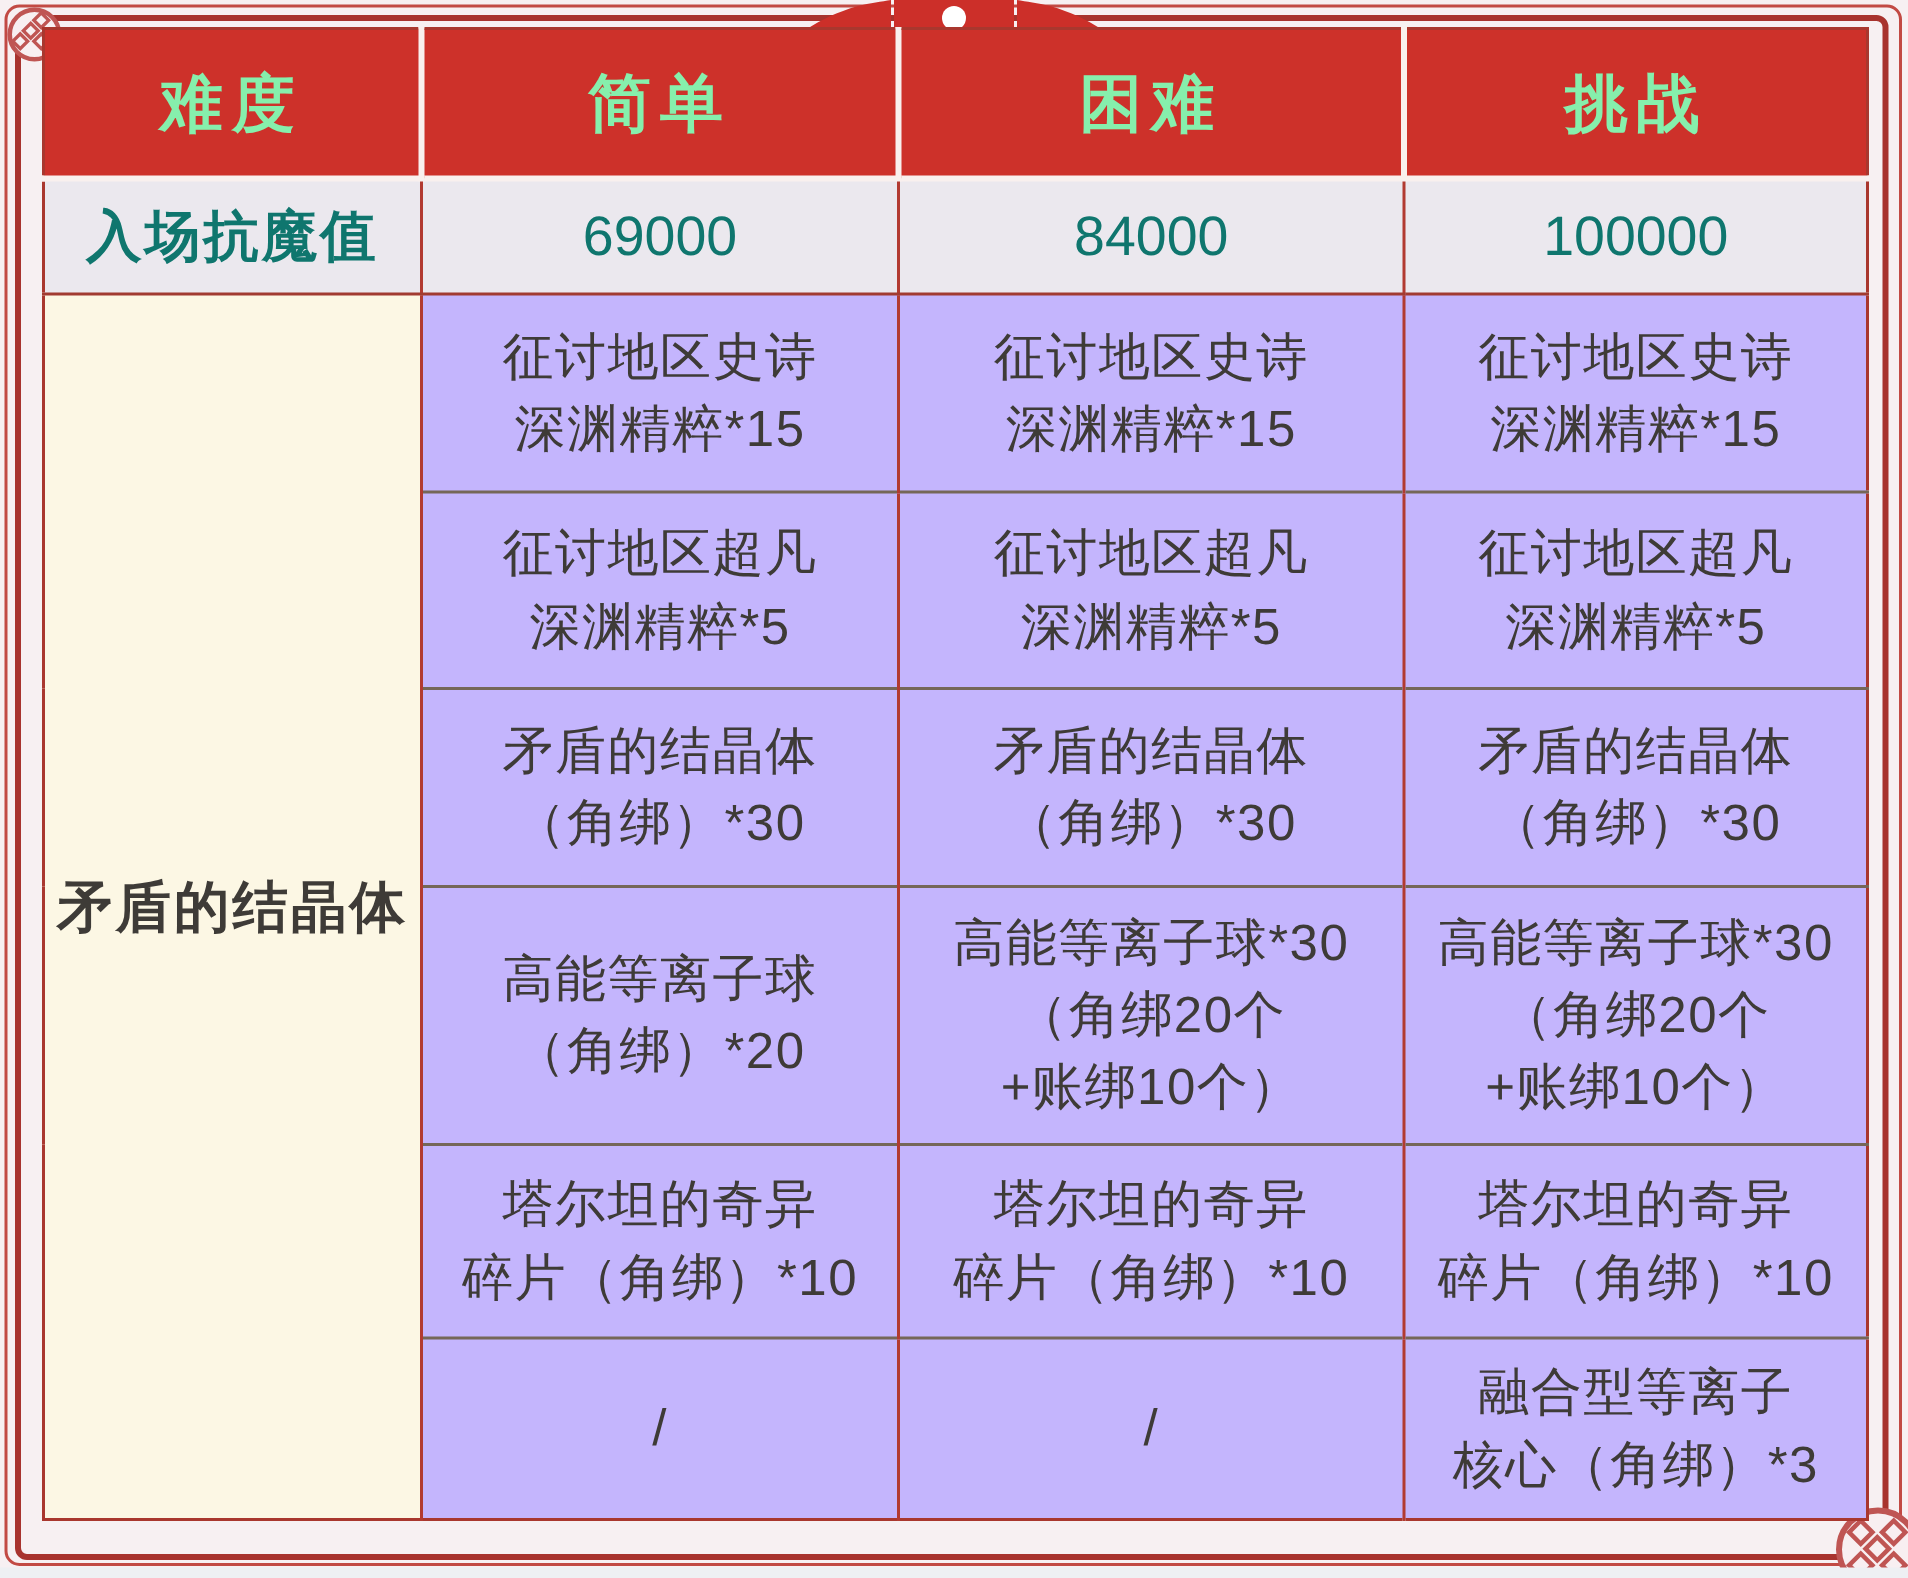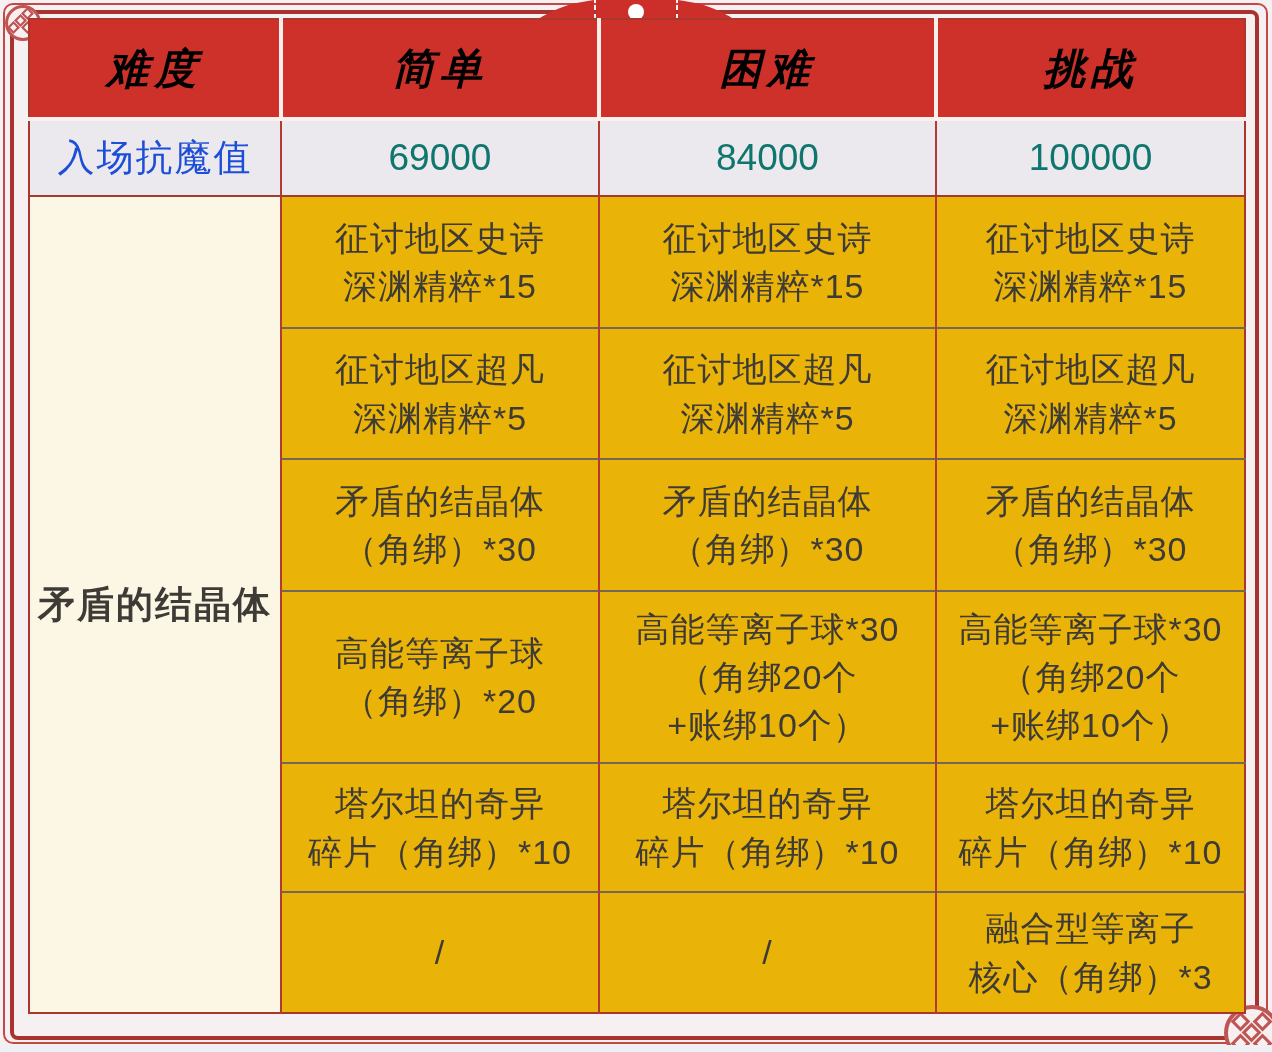--- a/index.html
+++ b/index.html
@@ -25,38 +25,38 @@
   #lantern{left:456px;top:0;}
 
   table.rewards{
     position:absolute;left:28px;top:18px;width:1216px;
     border-collapse:collapse;table-layout:fixed;
     background:#fcf7e4;border:2px solid #a9372e;
   }
   col.c0{width:252px}col.c1{width:318px}col.c2{width:337px}col.c3{width:309px}
 
   tr.head th{
-    height:97px;background:#cd312a;color:#000000;
+    height:97px;background:#cd312a;color:#86efac;
     font-size:42px;font-weight:700;letter-spacing:6px;
     border-right:4px solid #f9f0ee;border-bottom:4px solid #f9f0ee;
-    text-align:center;vertical-align:middle;padding:0;font-style:italic;
+    text-align:center;vertical-align:middle;padding:0;
   }
   tr.head th:last-child{border-right:none;}
 
   tr.entry td{
     height:74px;background:#ebe8ee;color:#0f766e;
     font-size:37px;font-weight:500;
     border-right:2px solid #b23a31;border-bottom:2px solid #a13b31;
     text-align:center;vertical-align:middle;padding:0;
   }
   tr.entry td:last-child{border-right:none;text-align:center;}
-  tr.entry td.rowlabel{letter-spacing:2px;font-weight:400;color:#1d4ed8;}
+  tr.entry td.rowlabel{letter-spacing:2px;font-weight:700;color:#0f766e;}
 
   td.reward{
-    background:#eab308;color:#3e3b37;
+    background:#c4b5fd;color:#3e3b37;
     font-size:34px;font-weight:500;line-height:1.42;
     border-right:2px solid #b23a31;border-top:2px solid #756758;
     text-align:center;vertical-align:middle;
     white-space:pre-line;padding:0;letter-spacing:1px;
   }
   td.reward:last-child{border-right:none;}
   tr.r1 td.reward{border-top:none;}
   td.side{
     background:#fcf7e4;color:#3e3b37;font-size:37px;font-weight:600;
     letter-spacing:2px;border-right:2px solid #b23a31;border-top:none;

